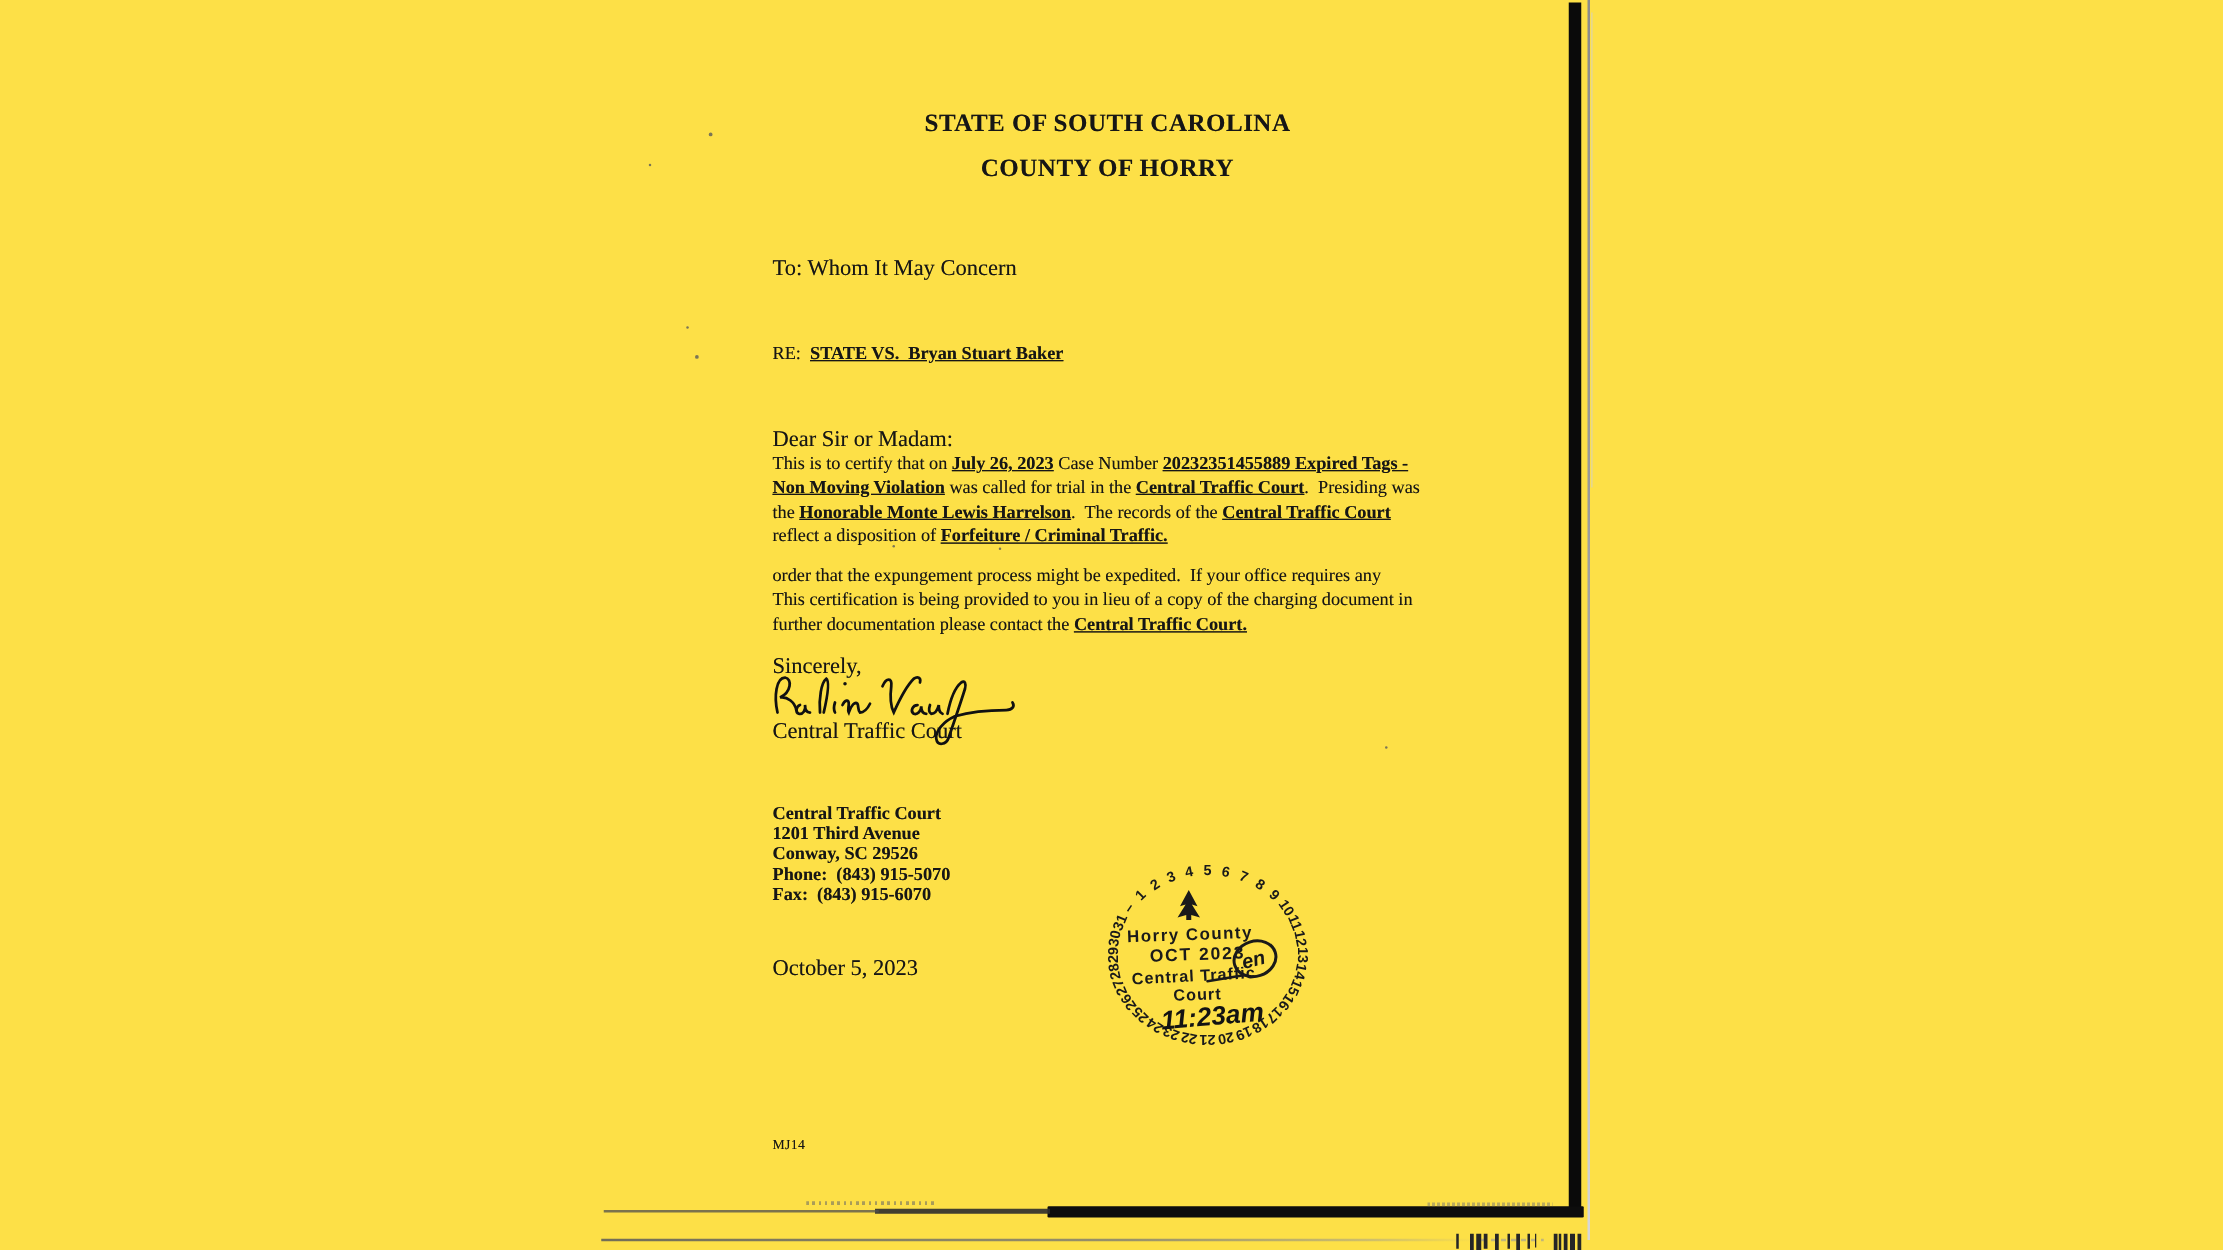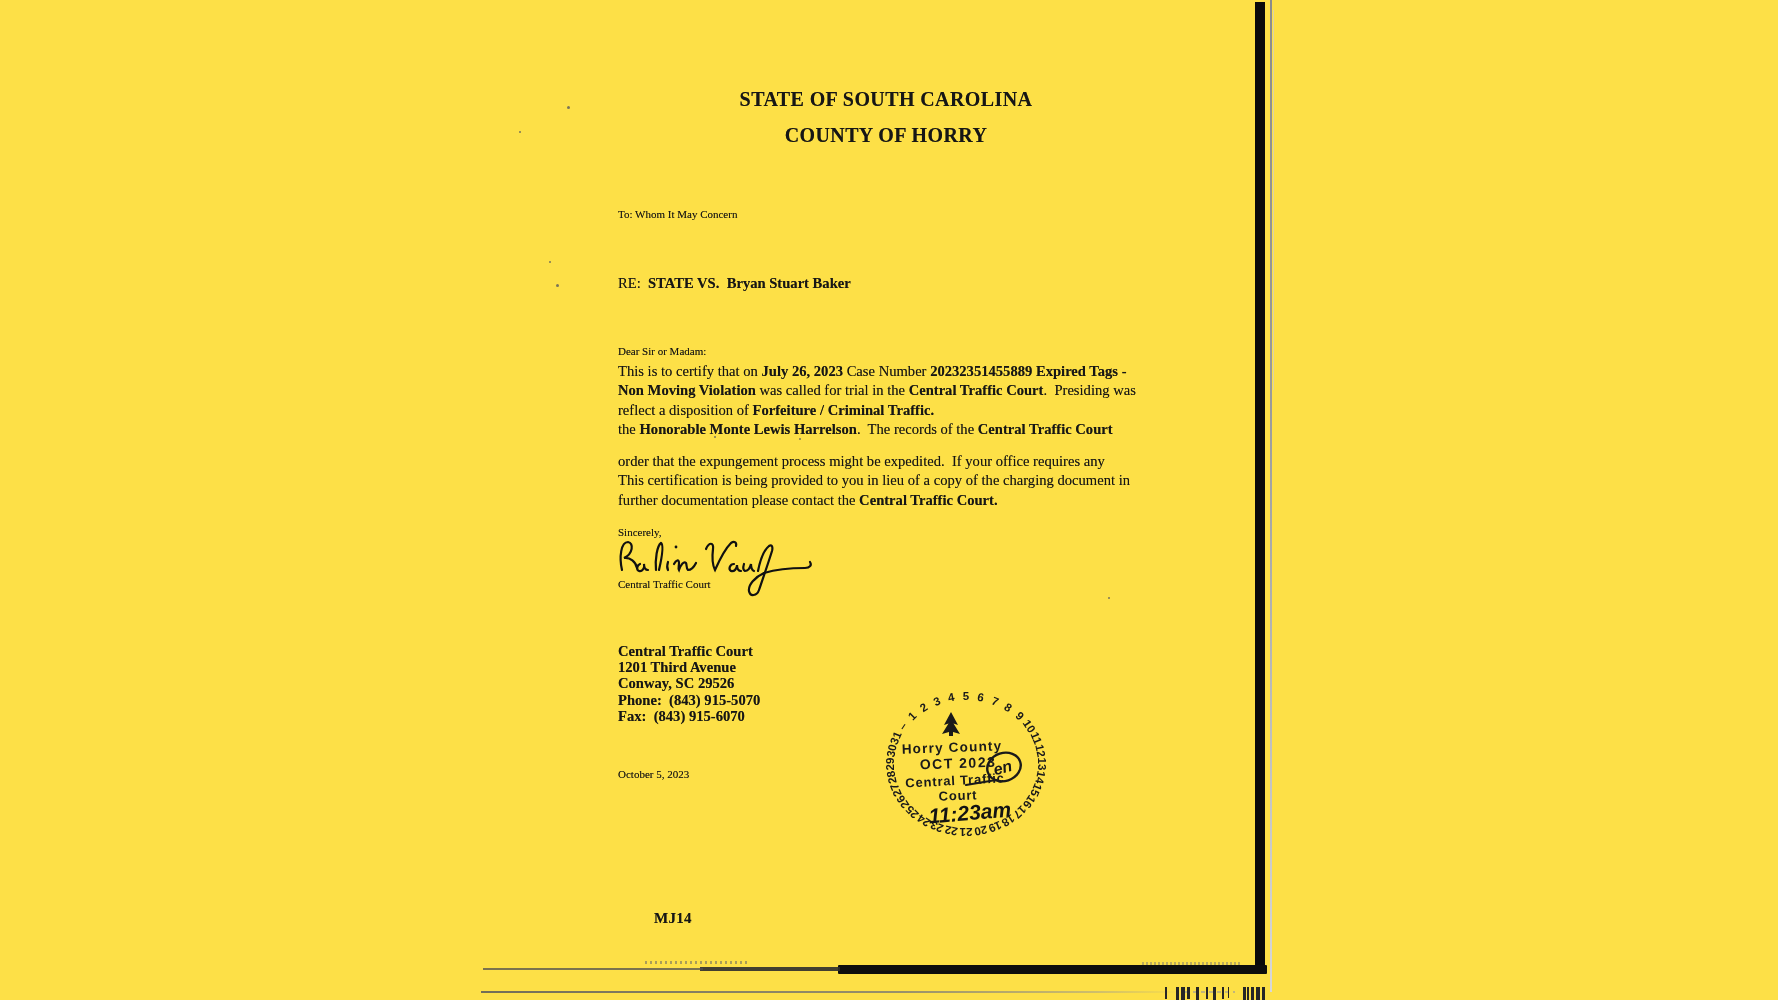--- a/index.html
+++ b/index.html
@@ -3,25 +3,25 @@
 <meta charset="utf-8">
 <style>
   html,body{margin:0;padding:0;background:#ffffff;}
   #canvas{position:relative;width:1778px;height:1000px;background:#fde047;overflow:hidden;
           font-family:"Liberation Serif", serif;color:#1a1a1a;}
   .abs{position:absolute;}
   #letter{position:absolute;left:0;top:0;width:1778px;height:1000px;filter:blur(.2px) contrast(1.04);}
   .ttl{left:618px;width:536px;text-align:center;font-weight:bold;font-size:20px;letter-spacing:.4px;
        text-shadow:0 0 .5px rgba(0,0,0,.5);}
   .tline{white-space:pre;height:19.3px;line-height:19.3px;font-size:14.6px;}
-  .tline .b{font-weight:bold;}
-  .single{white-space:pre;font-size:11px;line-height:18px;}
+  .tline .b{font-weight:bold;text-decoration:underline;}
+  .single{white-space:pre;font-size:18px;line-height:18px;}
   .addr div{white-space:pre;height:16.2px;line-height:16.2px;font-size:14.6px;font-weight:bold;}
   .bodytxt{text-shadow:0 0 .4px rgba(0,0,0,.45);}
-  #footer-code{font-size:15px;font-weight:bold;letter-spacing:.3px;margin-left:36px;}
+  #footer-code{font-size:11px;font-weight:normal;letter-spacing:.3px;}
   
   .speck{position:absolute;background:#5a5a5a;border-radius:50%;opacity:.8;}
   #edge-line-black{left:1255px;top:2px;width:10px;height:971px;background:#0a0a0a;}
   #edge-corner-bar{left:838px;top:965px;width:429px;height:9px;background:#0d0d0d;border-radius:1px;}
   #edge-bar-mid{left:700px;top:967px;width:140px;height:4px;background:#2e2e2e;opacity:.9;}
   #edge-bar-thin{left:483px;top:968px;width:220px;height:2px;background:#4f4f4f;opacity:.75;}
   #noise-row-a{left:645px;top:961px;width:103px;height:3px;opacity:.55;
      background:repeating-linear-gradient(90deg,#666 0 2px,transparent 2px 5px);}
   #noise-row-b{left:1142px;top:962px;width:100px;height:3px;opacity:.5;
      background:repeating-linear-gradient(90deg,#777 0 2px,transparent 2px 4px);}
@@ -49,22 +49,22 @@
 
     <div class="abs bodytxt" style="left:618px;top:274px;">
         <div class="tline"><span>RE:  </span><span class="b">STATE VS.  Bryan Stuart Baker</span></div>
       </div>
 
     <div class="abs single bodytxt" style="left:618px;top:342px;text-align:center;">Dear Sir or Madam:</div>
 
     <div class="abs bodytxt" style="left:618px;top:362px;">
         <div class="tline"><span>This is to certify that on </span><span class="b">July 26, 2023</span><span> Case Number </span><span class="b">20232351455889 Expired Tags -</span></div>
         <div class="tline"><span class="b">Non Moving Violation</span><span> was called for trial in the </span><span class="b">Central Traffic Court</span><span>.  Presiding was</span></div>
+        <div class="tline"><span>the </span><span class="b">Honorable Monte Lewis Harrelson</span><span>.  The records of the </span><span class="b">Central Traffic Court</span></div>
         <div class="tline"><span>reflect a disposition of </span><span class="b">Forfeiture / Criminal Traffic.</span></div>
-        <div class="tline"><span>the </span><span class="b">Honorable Monte Lewis Harrelson</span><span>.  The records of the </span><span class="b">Central Traffic Court</span></div>
       </div>
 
     <div class="abs bodytxt" style="left:618px;top:452px;">
         <div class="tline"><span>order that the expungement process might be expedited.  If your office requires any</span></div>
         <div class="tline"><span>This certification is being provided to you in lieu of a copy of the charging document in</span></div>
         <div class="tline"><span>further documentation please contact the </span><span class="b">Central Traffic Court.</span></div>
       </div>
 
     <div class="abs single bodytxt" style="left:618px;top:523px;">Sincerely,</div>
 

